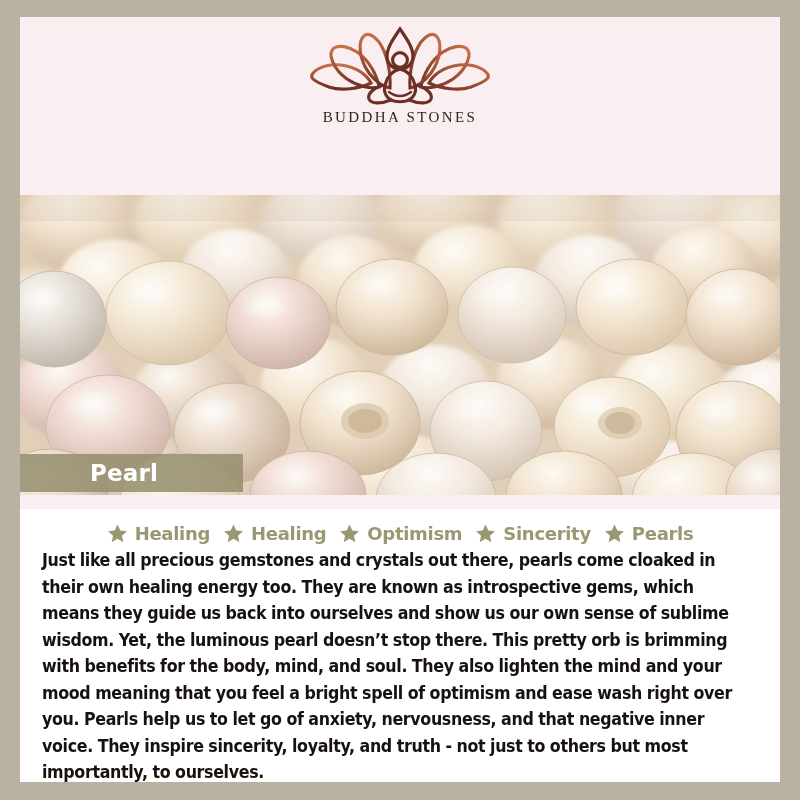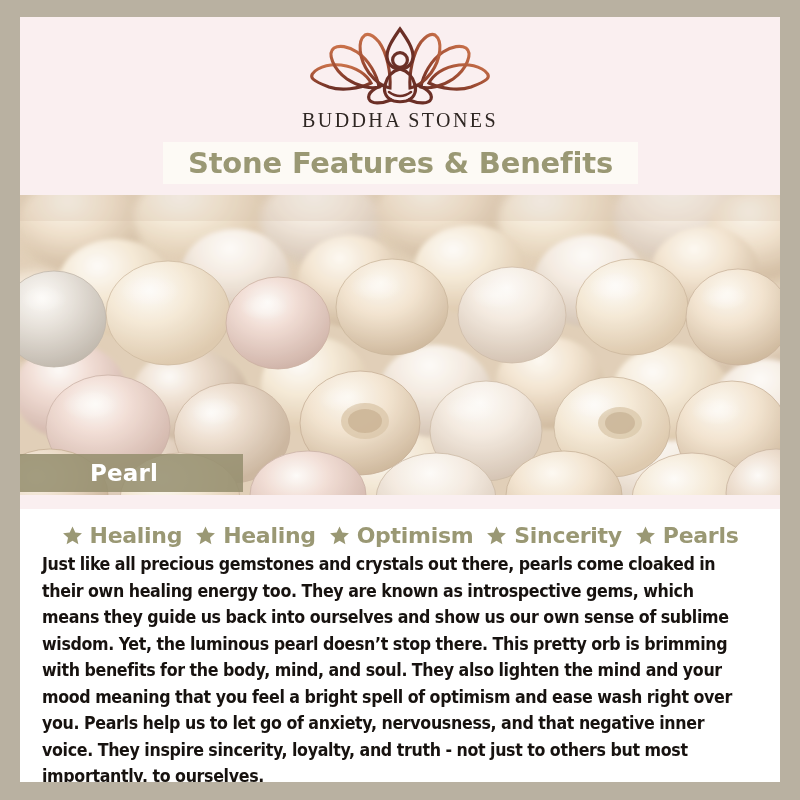--- a/index.html
+++ b/index.html
@@ -51,21 +51,21 @@
   .logo-mark {
     display: block;
     margin: 0 auto;
   }
 
   .logo-word {
     display: block;
     margin-top: 2px;
     text-align: center;
     font-family: "Liberation Serif", serif;
-    font-size: 20px;
+    font-size: 15px;
     letter-spacing: 2.4px;
     color: #2e2622;
     font-weight: 400;
   }
 
   
   .title-banner {
     position: absolute;
     left: 143px;
     top: 125px;
@@ -164,21 +164,21 @@
     display: inline-block;
     width: 21px;
     height: 21px;
     color: #9a9874;
     line-height: 1;
   }
   .star svg { display: block; width: 21px; height: 21px; fill: #9a9874; }
 
   .benefit-label {
     font-family: "DejaVu Sans", sans-serif;
-    font-size: 22px;
+    font-size: 18px;
     font-weight: 700;
     color: #9a9874;
     letter-spacing: -0.3px;
   }
 
   
   .body-copy {
     font-family: "DejaVu Sans Condensed", "DejaVu Sans", sans-serif;
     font-size: 18.3px;
     font-weight: 700;
@@ -236,23 +236,20 @@
           <path d="M80,62 C70,64 62,70 64,76 C66,81 76,81 86,77" fill="none" stroke="#6b2f26" stroke-width="3.2" stroke-linecap="round"></path>
           <path d="M110,62 C120,64 128,70 126,76 C124,81 114,81 104,77" fill="none" stroke="#6b2f26" stroke-width="3.2" stroke-linecap="round"></path>
 
           <path d="M84,69 C88,72 92,73 95,73 C98,73 102,72 106,69" fill="none" stroke="#6b2f26" stroke-width="2.6" stroke-linecap="round"></path>
         </svg>
 
         <span class="logo-word">BUDDHA STONES</span>
       </div>
     </div>
 
-    <div class="title-banner">
-      <span class="title-text">Stone Features &amp; Benefits</span>
-    </div>
 
     <div class="photo">
       <svg viewBox="0 0 760 300" preserveAspectRatio="xMidYMid slice">
         <defs>
           <radialGradient id="p1" cx="35%" cy="28%" r="72%">
             <stop offset="0%" stop-color="#ffffff"></stop>
             <stop offset="42%" stop-color="#f7eddc"></stop>
             <stop offset="100%" stop-color="#ddc9ae"></stop>
           </radialGradient>
           <radialGradient id="p2" cx="40%" cy="25%" r="75%">

